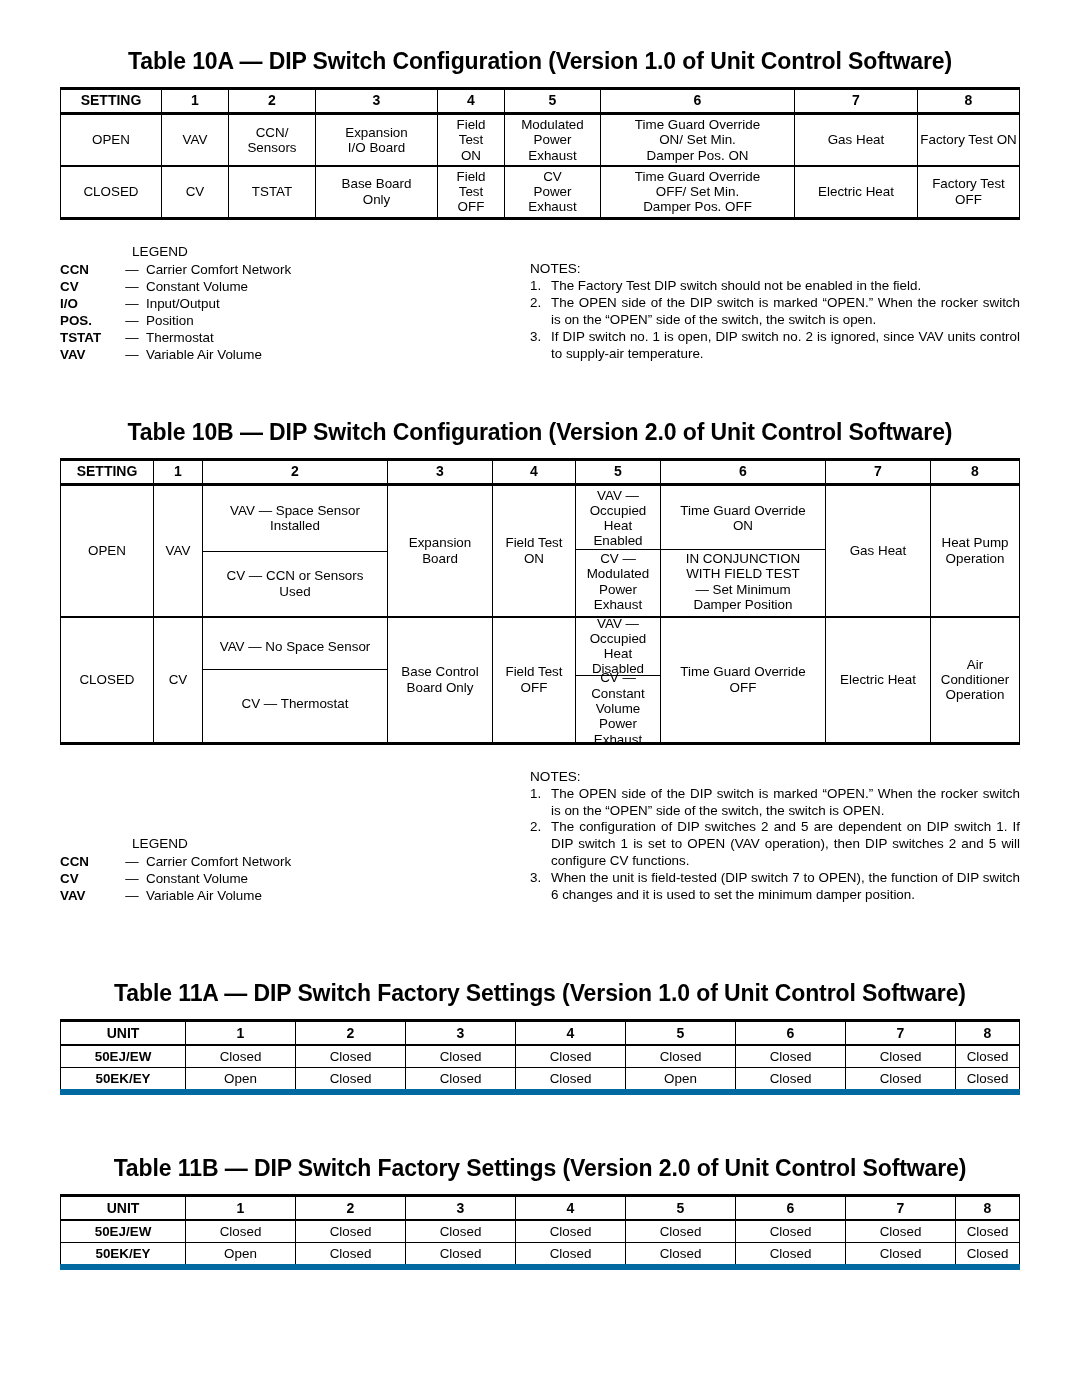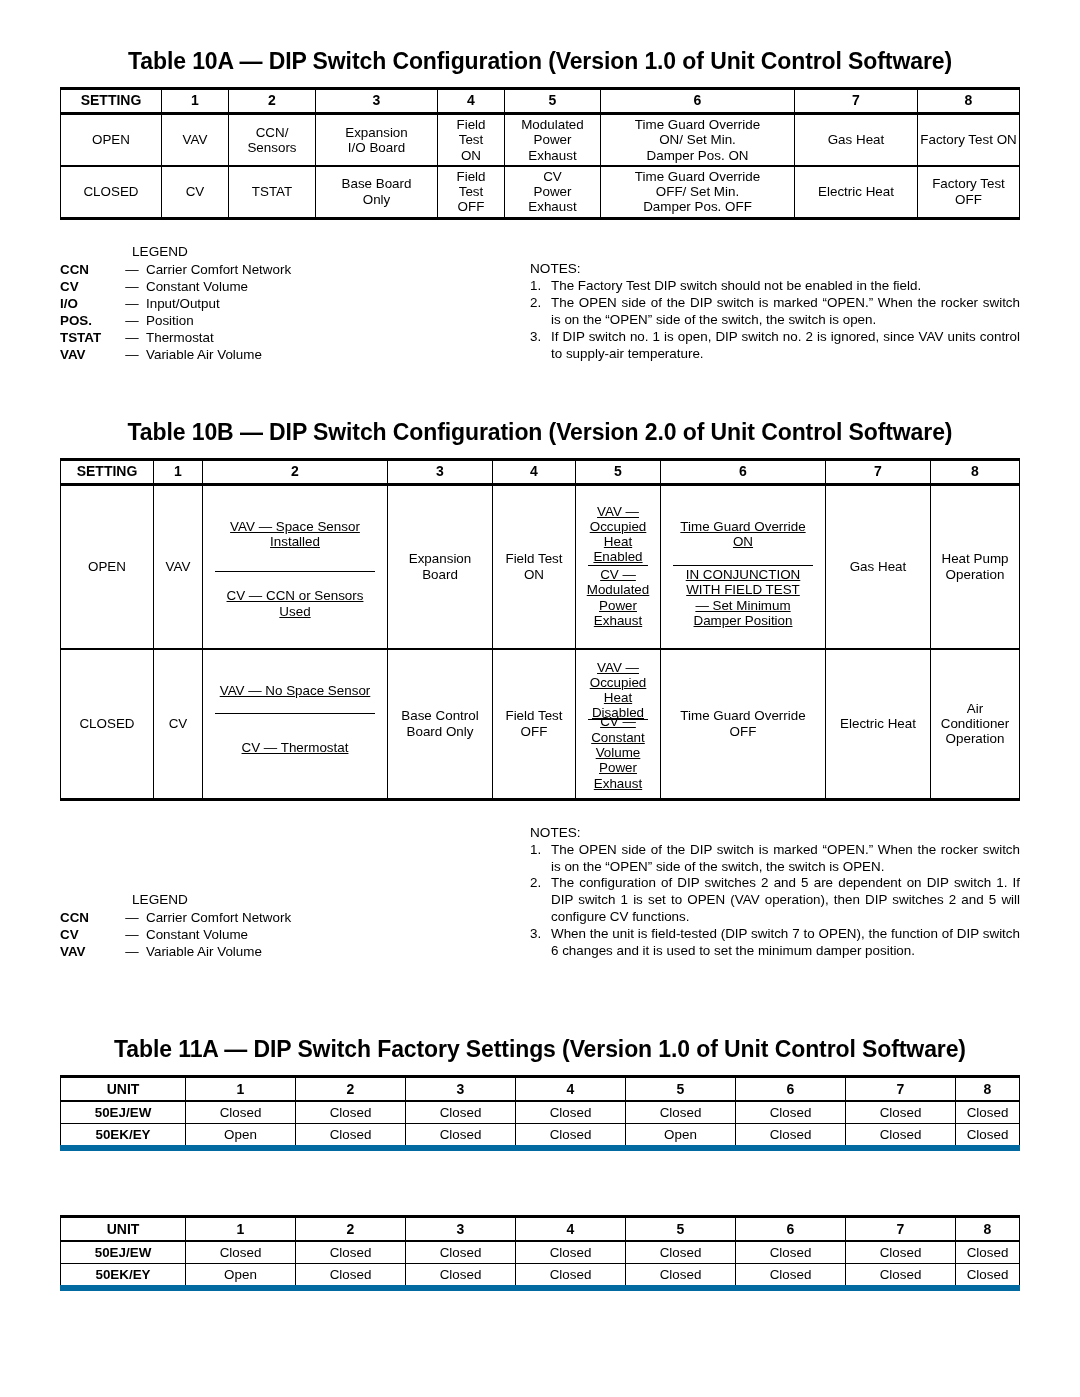--- a/index.html
+++ b/index.html
@@ -62,23 +62,22 @@
   table.dip .hdr td {
     border-bottom: 3px solid #000;
     border-radius: 11px;
   }
   table.dip tr.row-open td { border-bottom: 2px solid #000; }
 
   .lbl { font-weight: bold; }
 
   
   .split {
-    padding: 12px !important;
+    padding: 0 !important;
     height: 100%;
-    text-decoration: underline;
   }
   .split .half {
     padding: 6px 3px;
     box-sizing: border-box;
   }
   .split .half.top { border-bottom: 1px solid #000; }
 
   
   .legend-notes {
     display: flex;
@@ -284,21 +283,21 @@
         <td style="width:80px">5</td>
         <td style="width:160px">6</td>
         <td style="width:100px">7</td>
         <td>8</td>
       </tr>
 
       <tr class="row-open">
         <td class="lbl">OPEN</td>
         <td>VAV</td>
         <td class="split">
-          <div class="half top" style="height:74px;display:flex;align-items:center;justify-content:center">VAV — Space Sensor<br>Installed</div>
+          <div class="half top" style="height:66px;display:flex;align-items:center;justify-content:center">VAV — Space Sensor<br>Installed</div>
           <div class="half" style="height:64px;display:flex;align-items:center;justify-content:center">CV — CCN or Sensors<br>Used</div>
         </td>
         <td>Expansion<br>Board</td>
         <td>Field Test<br>ON</td>
         <td class="split">
           <div class="half top" style="height:62px;display:flex;align-items:center;justify-content:center">VAV —<br>Occupied<br>Heat<br>Enabled</div>
           <div class="half" style="height:64px;display:flex;align-items:center;justify-content:center">CV —<br>Modulated<br>Power<br>Exhaust</div>
         </td>
         <td class="split">
           <div class="half top" style="height:62px;display:flex;align-items:center;justify-content:center">Time Guard Override<br>ON</div>
@@ -409,20 +408,21 @@
         <td>Open</td>
         <td>Closed</td>
         <td>Closed</td>
         <td>Closed</td>
       </tr>
     </tbody>
   </table>
 
   <div style="height:56px"></div>
 
+  <div class="table-title">Table 11B — DIP Switch Factory Settings (Version 2.0 of Unit Control Software)</div>
   <div class="spacer-sm"></div>
 
   <table class="factory">
     <tbody>
       <tr class="hdr">
         <td style="width:120px">UNIT</td>
         <td style="width:105px">1</td>
         <td style="width:105px">2</td>
         <td style="width:105px">3</td>
         <td style="width:105px">4</td>

